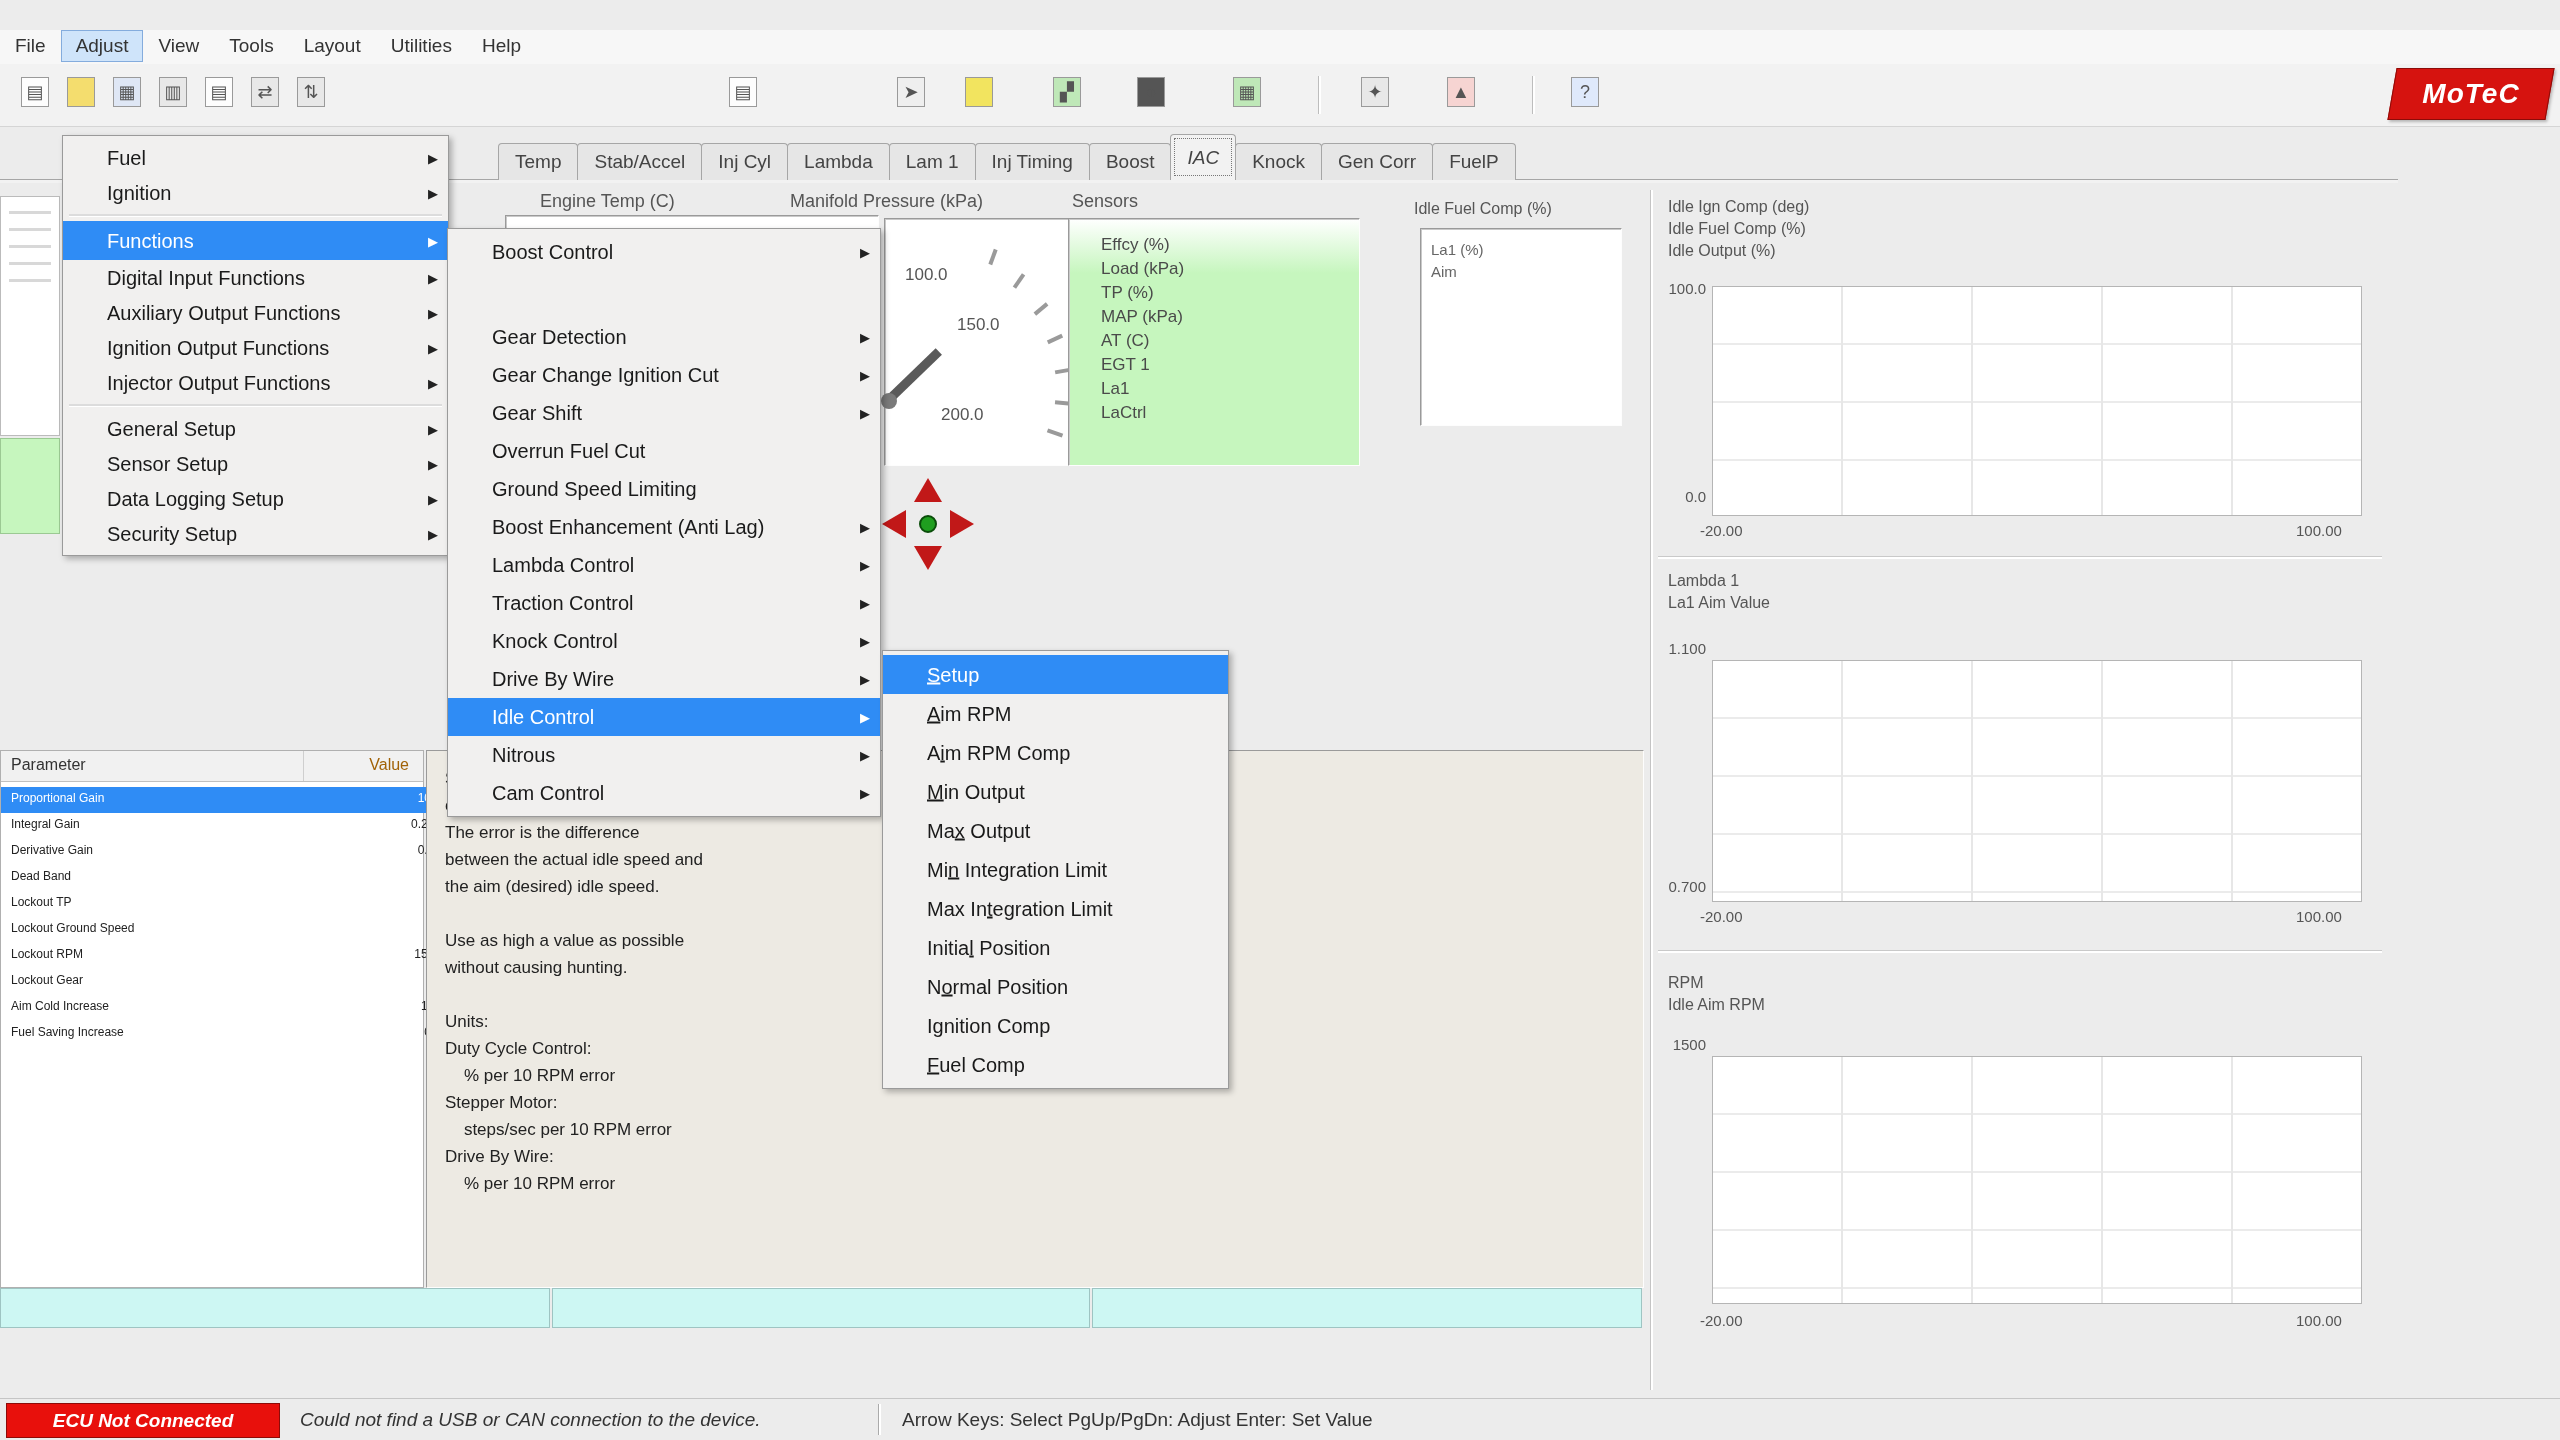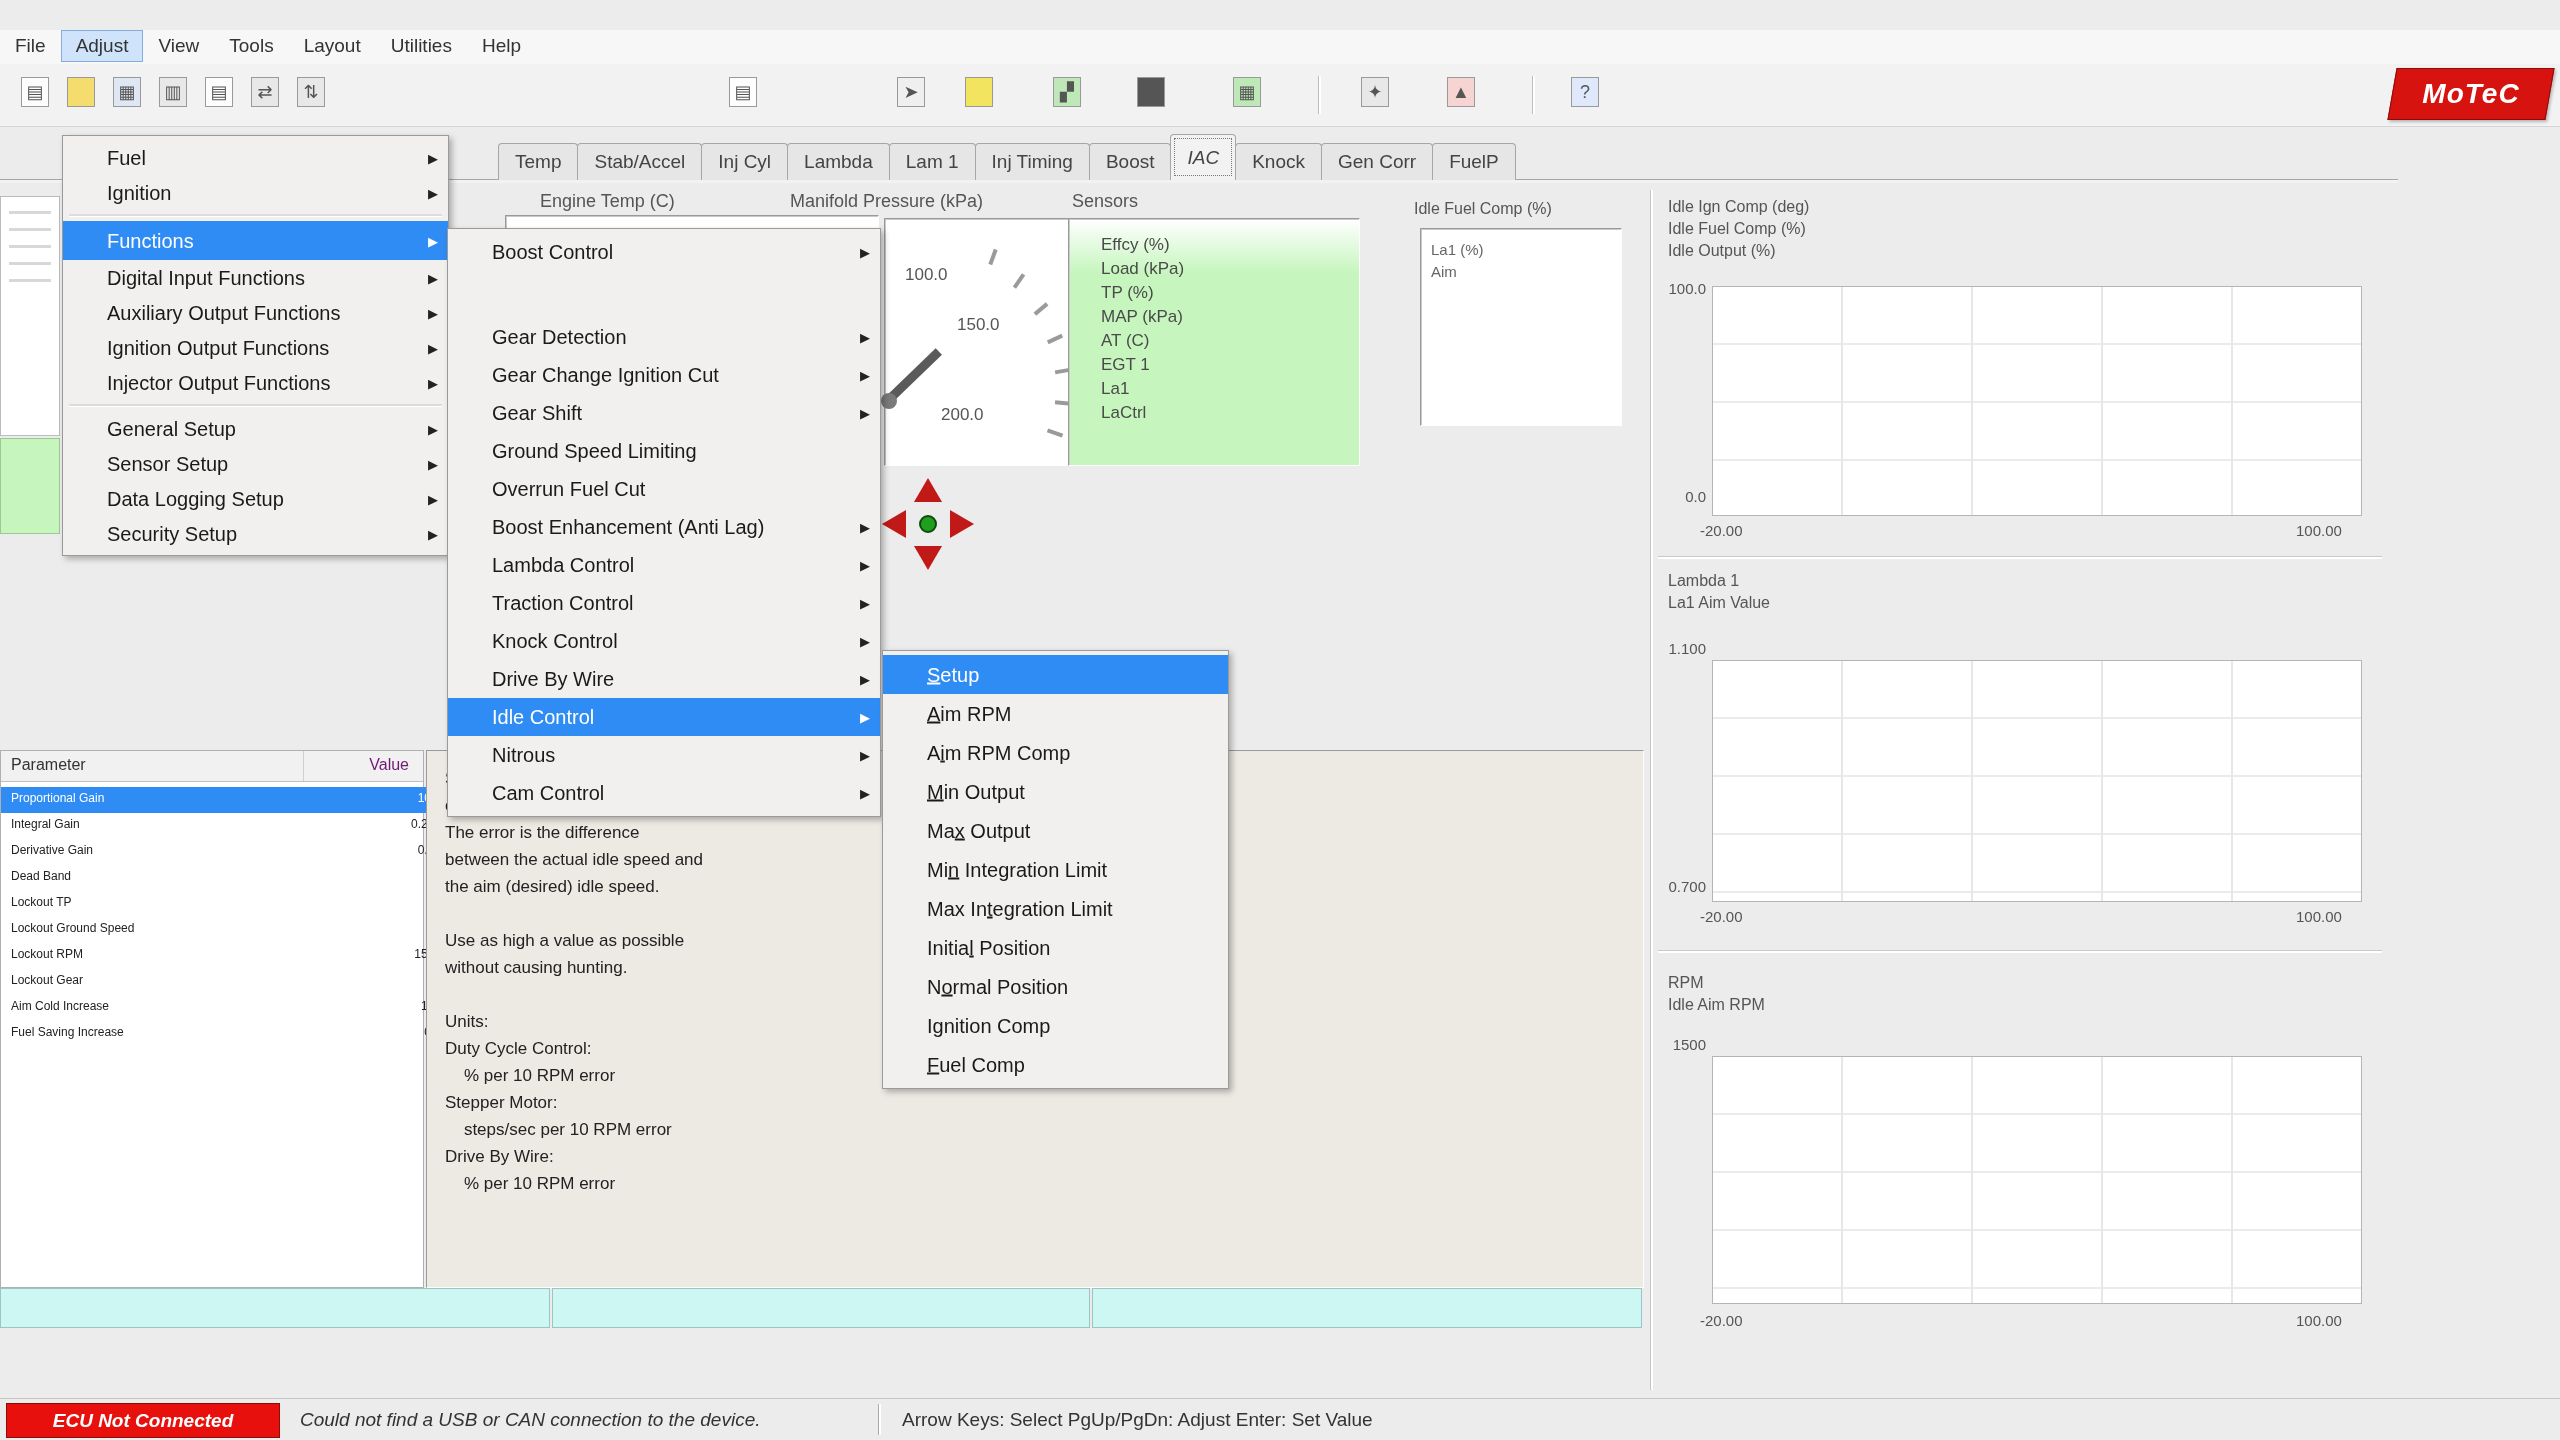--- a/index.html
+++ b/index.html
@@ -53,21 +53,21 @@
   .chartbox{position:absolute;background:#fff;border:1px solid #b5b5b5;
     background-image:repeating-linear-gradient(to right,transparent 0 128px,#e7e7e7 128px 130px),
                      repeating-linear-gradient(to bottom,transparent 0 56px,#ebebeb 56px 58px);}
   .vsep{position:absolute;width:2px;background:#fff;border-left:1px solid #c4c4c4;}
   .hsep{position:absolute;height:2px;background:#fff;border-top:1px solid #c9c9c9;}
   
   .ptable{position:absolute;left:0;top:750px;width:422px;height:536px;background:#fff;
           border:1px solid #b0b0b0;}
   .phead{position:absolute;left:0;top:0;width:100%;height:30px;background:#f1f1f1;border-bottom:1px solid #c0c0c0;}
   .phead .h1{position:absolute;left:10px;top:5px;font-size:16px;color:#333;}
-  .phead .h2{position:absolute;right:14px;top:5px;font-size:16px;color:#701a75;}
+  .phead .h2{position:absolute;right:14px;top:5px;font-size:16px;color:#a16207;}
   .coldiv{position:absolute;left:302px;top:0;width:1px;height:30px;background:#cfcfcf;}
   .prow{position:absolute;left:0;width:100%;height:26px;font-size:12px;color:#222;padding-left:32px;}
   .prow .nm{position:absolute;left:10px;top:4px;}
   .prow .vl{position:absolute;right:14px;top:4px;}
   .prow.sel{background:#2f8cf5;color:#fff;}
   
   .helppanel{position:absolute;left:426px;top:750px;width:1216px;height:536px;background:#edeae3;
              border-top:1px solid #9a9a9a;border-left:1px solid #9a9a9a;
              border-right:1px solid #fdfdfd;border-bottom:1px solid #fdfdfd;}
   .helptext{position:absolute;left:18px;top:14px;font-size:17px;line-height:27px;color:#222;white-space:pre;}
@@ -394,24 +394,24 @@
         </div>
         <div class="mi" style="height: 38px;">
           <span class="lbl">Gear Change Ignition Cut</span>
           <span class="arr">▶</span>
         </div>
         <div class="mi" style="height: 38px;">
           <span class="lbl">Gear Shift</span>
           <span class="arr">▶</span>
         </div>
         <div class="mi" style="height: 38px;">
+          <span class="lbl">Overrun Fuel Cut</span>
+        </div>
+        <div class="mi" style="height: 38px;">
           <span class="lbl">Ground Speed Limiting</span>
-        </div>
-        <div class="mi" style="height: 38px;">
-          <span class="lbl">Overrun Fuel Cut</span>
         </div>
         <div class="mi" style="height: 38px;">
           <span class="lbl">Boost Enhancement (Anti Lag)</span>
           <span class="arr">▶</span>
         </div>
         <div class="mi" style="height: 38px;">
           <span class="lbl">Lambda Control</span>
           <span class="arr">▶</span>
         </div>
         <div class="mi" style="height: 38px;">

